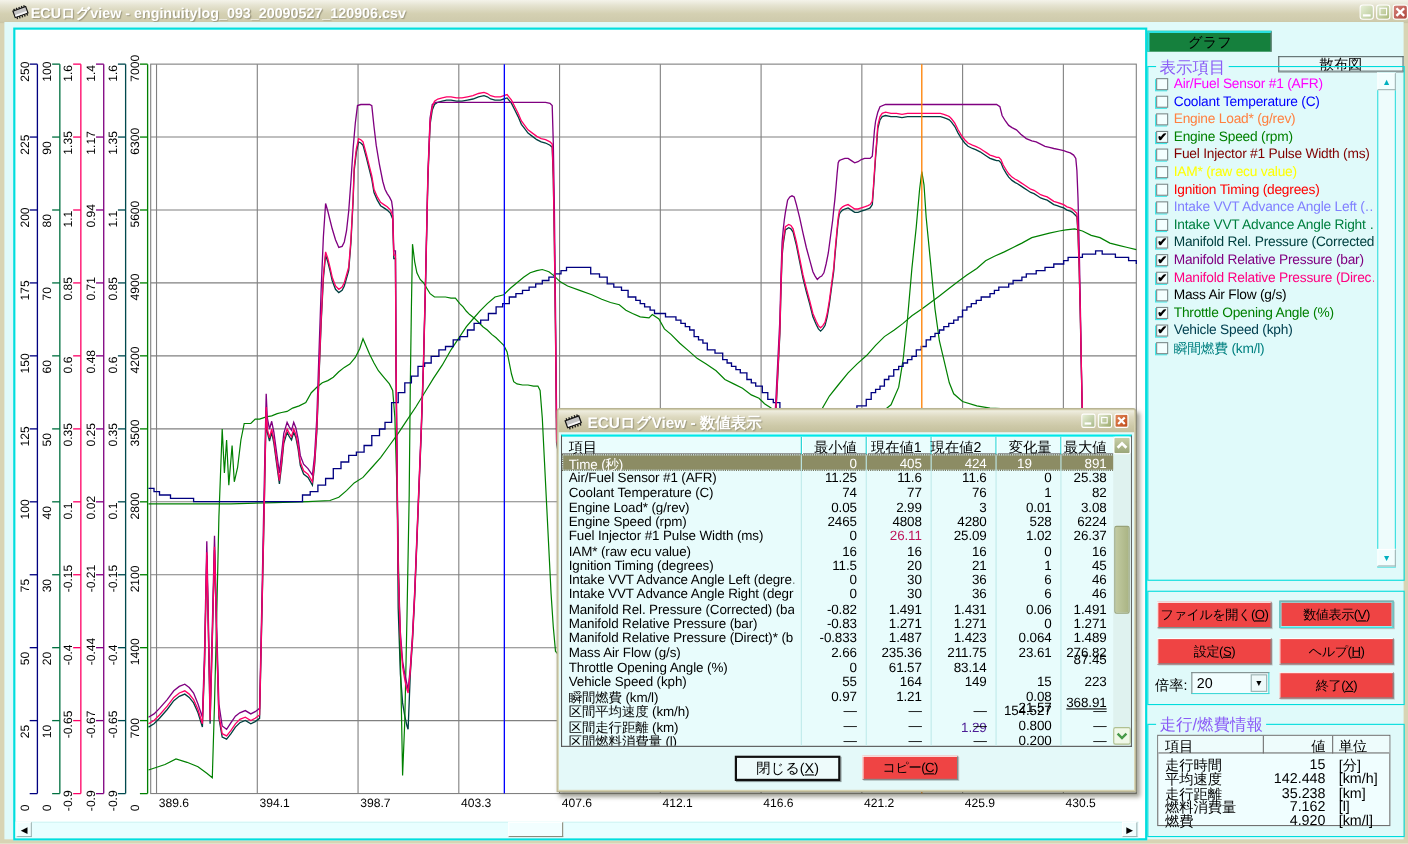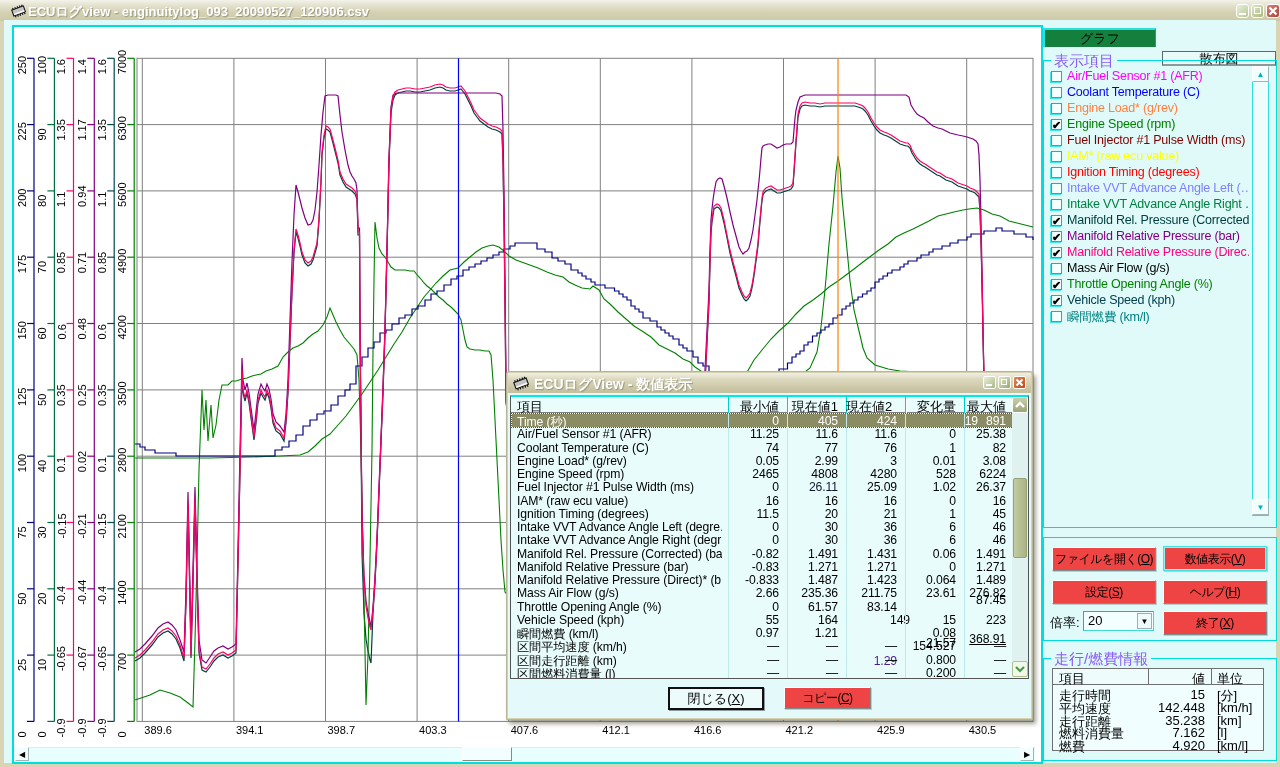--- a/index.html
+++ b/index.html
@@ -381,21 +381,21 @@
 <div style="position:absolute;left:395px;top:0;width:1px;height:16px;background:#ffffff;"></div>
 <div class="dhead" style="position:absolute;left:394px;top:1px;width:59px;text-align:right;padding-right:8px;">変化量</div>
 <div style="position:absolute;left:453px;top:0;width:1px;height:16px;background:#00cccc;"></div>
 <div style="position:absolute;left:454px;top:0;width:1px;height:16px;background:#ffffff;"></div>
 <div class="dhead" style="position:absolute;left:453px;top:1px;width:50px;text-align:right;padding-right:8px;">最大値</div>
 <div style="position:absolute;left:1px;top:16.5px;width:501px;height:13px;background:#8c8c64;outline:1px dotted #55553a;"></div>
 <div class="drow" style="left:6px;top:17.0px;width:205px;overflow:hidden;color:#ffffff;">Time (秒)</div>
 <div class="drow dnum" style="left:217px;top:17.0px;width:51px;color:#ffffff;">0</div>
 <div class="drow dnum" style="left:276px;top:17.0px;width:51px;color:#ffffff;">405</div>
 <div class="drow dnum" style="left:335px;top:17.0px;width:51px;color:#ffffff;">424</div>
-<div class="drow dnum" style="left:416px;top:17.0px;width:51px;color:#ffffff;">19</div>
+<div class="drow dnum" style="left:376px;top:17.0px;width:51px;color:#ffffff;">19</div>
 <div class="drow dnum" style="left:453px;top:17.0px;width:42px;color:#ffffff;">891</div>
 <div class="drow" style="left:6px;top:30.2px;width:205px;overflow:hidden;color:#000000;">Air/Fuel Sensor #1 (AFR)</div>
 <div class="drow dnum" style="left:217px;top:30.2px;width:51px;color:#000000;">11.25</div>
 <div class="drow dnum" style="left:276px;top:30.2px;width:51px;color:#000000;">11.6</div>
 <div class="drow dnum" style="left:335px;top:30.2px;width:51px;color:#000000;">11.6</div>
 <div class="drow dnum" style="left:394px;top:30.2px;width:51px;color:#000000;">0</div>
 <div class="drow dnum" style="left:453px;top:30.2px;width:42px;color:#000000;">25.38</div>
 <div class="drow" style="left:6px;top:43.5px;width:205px;overflow:hidden;color:#000000;">Coolant Temperature (C)</div>
 <div class="drow dnum" style="left:217px;top:43.5px;width:51px;color:#000000;">74</div>
 <div class="drow dnum" style="left:276px;top:43.5px;width:51px;color:#000000;">77</div>
@@ -409,21 +409,21 @@
 <div class="drow dnum" style="left:394px;top:56.8px;width:51px;color:#000000;">0.01</div>
 <div class="drow dnum" style="left:453px;top:56.8px;width:42px;color:#000000;">3.08</div>
 <div class="drow" style="left:6px;top:70.0px;width:205px;overflow:hidden;color:#000000;">Engine Speed (rpm)</div>
 <div class="drow dnum" style="left:217px;top:70.0px;width:51px;color:#000000;">2465</div>
 <div class="drow dnum" style="left:276px;top:70.0px;width:51px;color:#000000;">4808</div>
 <div class="drow dnum" style="left:335px;top:70.0px;width:51px;color:#000000;">4280</div>
 <div class="drow dnum" style="left:394px;top:70.0px;width:51px;color:#000000;">528</div>
 <div class="drow dnum" style="left:453px;top:70.0px;width:42px;color:#000000;">6224</div>
 <div class="drow" style="left:6px;top:83.2px;width:205px;overflow:hidden;color:#000000;">Fuel Injector #1 Pulse Width (ms)</div>
 <div class="drow dnum" style="left:217px;top:83.2px;width:51px;color:#000000;">0</div>
-<div class="drow dnum" style="left:276px;top:83.2px;width:51px;color:#0f172a;">26.11</div>
+<div class="drow dnum" style="left:276px;top:83.2px;width:51px;color:#be185d;">26.11</div>
 <div class="drow dnum" style="left:335px;top:83.2px;width:51px;color:#000000;">25.09</div>
 <div class="drow dnum" style="left:394px;top:83.2px;width:51px;color:#000000;">1.02</div>
 <div class="drow dnum" style="left:453px;top:83.2px;width:42px;color:#000000;">26.37</div>
 <div class="drow" style="left:6px;top:96.5px;width:205px;overflow:hidden;color:#000000;">IAM* (raw ecu value)</div>
 <div class="drow dnum" style="left:217px;top:96.5px;width:51px;color:#000000;">16</div>
 <div class="drow dnum" style="left:276px;top:96.5px;width:51px;color:#000000;">16</div>
 <div class="drow dnum" style="left:335px;top:96.5px;width:51px;color:#000000;">16</div>
 <div class="drow dnum" style="left:394px;top:96.5px;width:51px;color:#000000;">0</div>
 <div class="drow dnum" style="left:453px;top:96.5px;width:42px;color:#000000;">16</div>
 <div class="drow" style="left:6px;top:109.8px;width:205px;overflow:hidden;color:#000000;">Ignition Timing (degrees)</div>
@@ -470,21 +470,21 @@
 <div class="drow dnum" style="left:453px;top:189.2px;width:42px;color:#000000;">276.82</div>
 <div class="drow" style="left:6px;top:202.5px;width:205px;overflow:hidden;color:#000000;">Throttle Opening Angle (%)</div>
 <div class="drow dnum" style="left:217px;top:202.5px;width:51px;color:#000000;">0</div>
 <div class="drow dnum" style="left:276px;top:202.5px;width:51px;color:#000000;">61.57</div>
 <div class="drow dnum" style="left:335px;top:202.5px;width:51px;color:#000000;">83.14</div>
 <div class="drow dnum" style="left:394px;top:202.5px;width:51px;color:#000000;margin-top:36px;">21.57</div>
 <div class="drow dnum" style="left:453px;top:196px;width:42px;color:#000000;">87.45</div>
 <div class="drow" style="left:6px;top:215.8px;width:205px;overflow:hidden;color:#000000;">Vehicle Speed (kph)</div>
 <div class="drow dnum" style="left:217px;top:215.8px;width:51px;color:#000000;">55</div>
 <div class="drow dnum" style="left:276px;top:215.8px;width:51px;color:#000000;">164</div>
-<div class="drow dnum" style="left:348px;top:215.8px;width:51px;color:#000000;">149</div>
+<div class="drow dnum" style="left:335px;top:215.8px;width:51px;color:#000000;">149</div>
 <div class="drow dnum" style="left:394px;top:215.8px;width:51px;color:#000000;">15</div>
 <div class="drow dnum" style="left:453px;top:215.8px;width:42px;color:#000000;">223</div>
 <div class="drow" style="left:6px;top:229.0px;width:205px;overflow:hidden;color:#000000;">瞬間燃費 (km/l)</div>
 <div class="drow dnum" style="left:217px;top:229.0px;width:51px;color:#000000;">0.97</div>
 <div class="drow dnum" style="left:276px;top:229.0px;width:51px;color:#000000;">1.21</div>
 <div class="drow dnum" style="left:335px;top:229.0px;width:51px;color:#4c1d95;margin-top:28px;">1.29</div>
 <div class="drow dnum" style="left:394px;top:229.0px;width:51px;color:#000000;">0.08</div>
 <div class="drow dnum" style="left:453px;top:235px;width:42px;color:#000000;text-decoration:underline;">368.91</div>
 <div class="drow" style="left:6px;top:242.2px;width:205px;overflow:hidden;color:#000000;">区間平均速度 (km/h)</div>
 <div class="drow dnum" style="left:217px;top:242.2px;width:51px;color:#000000;">—</div>

